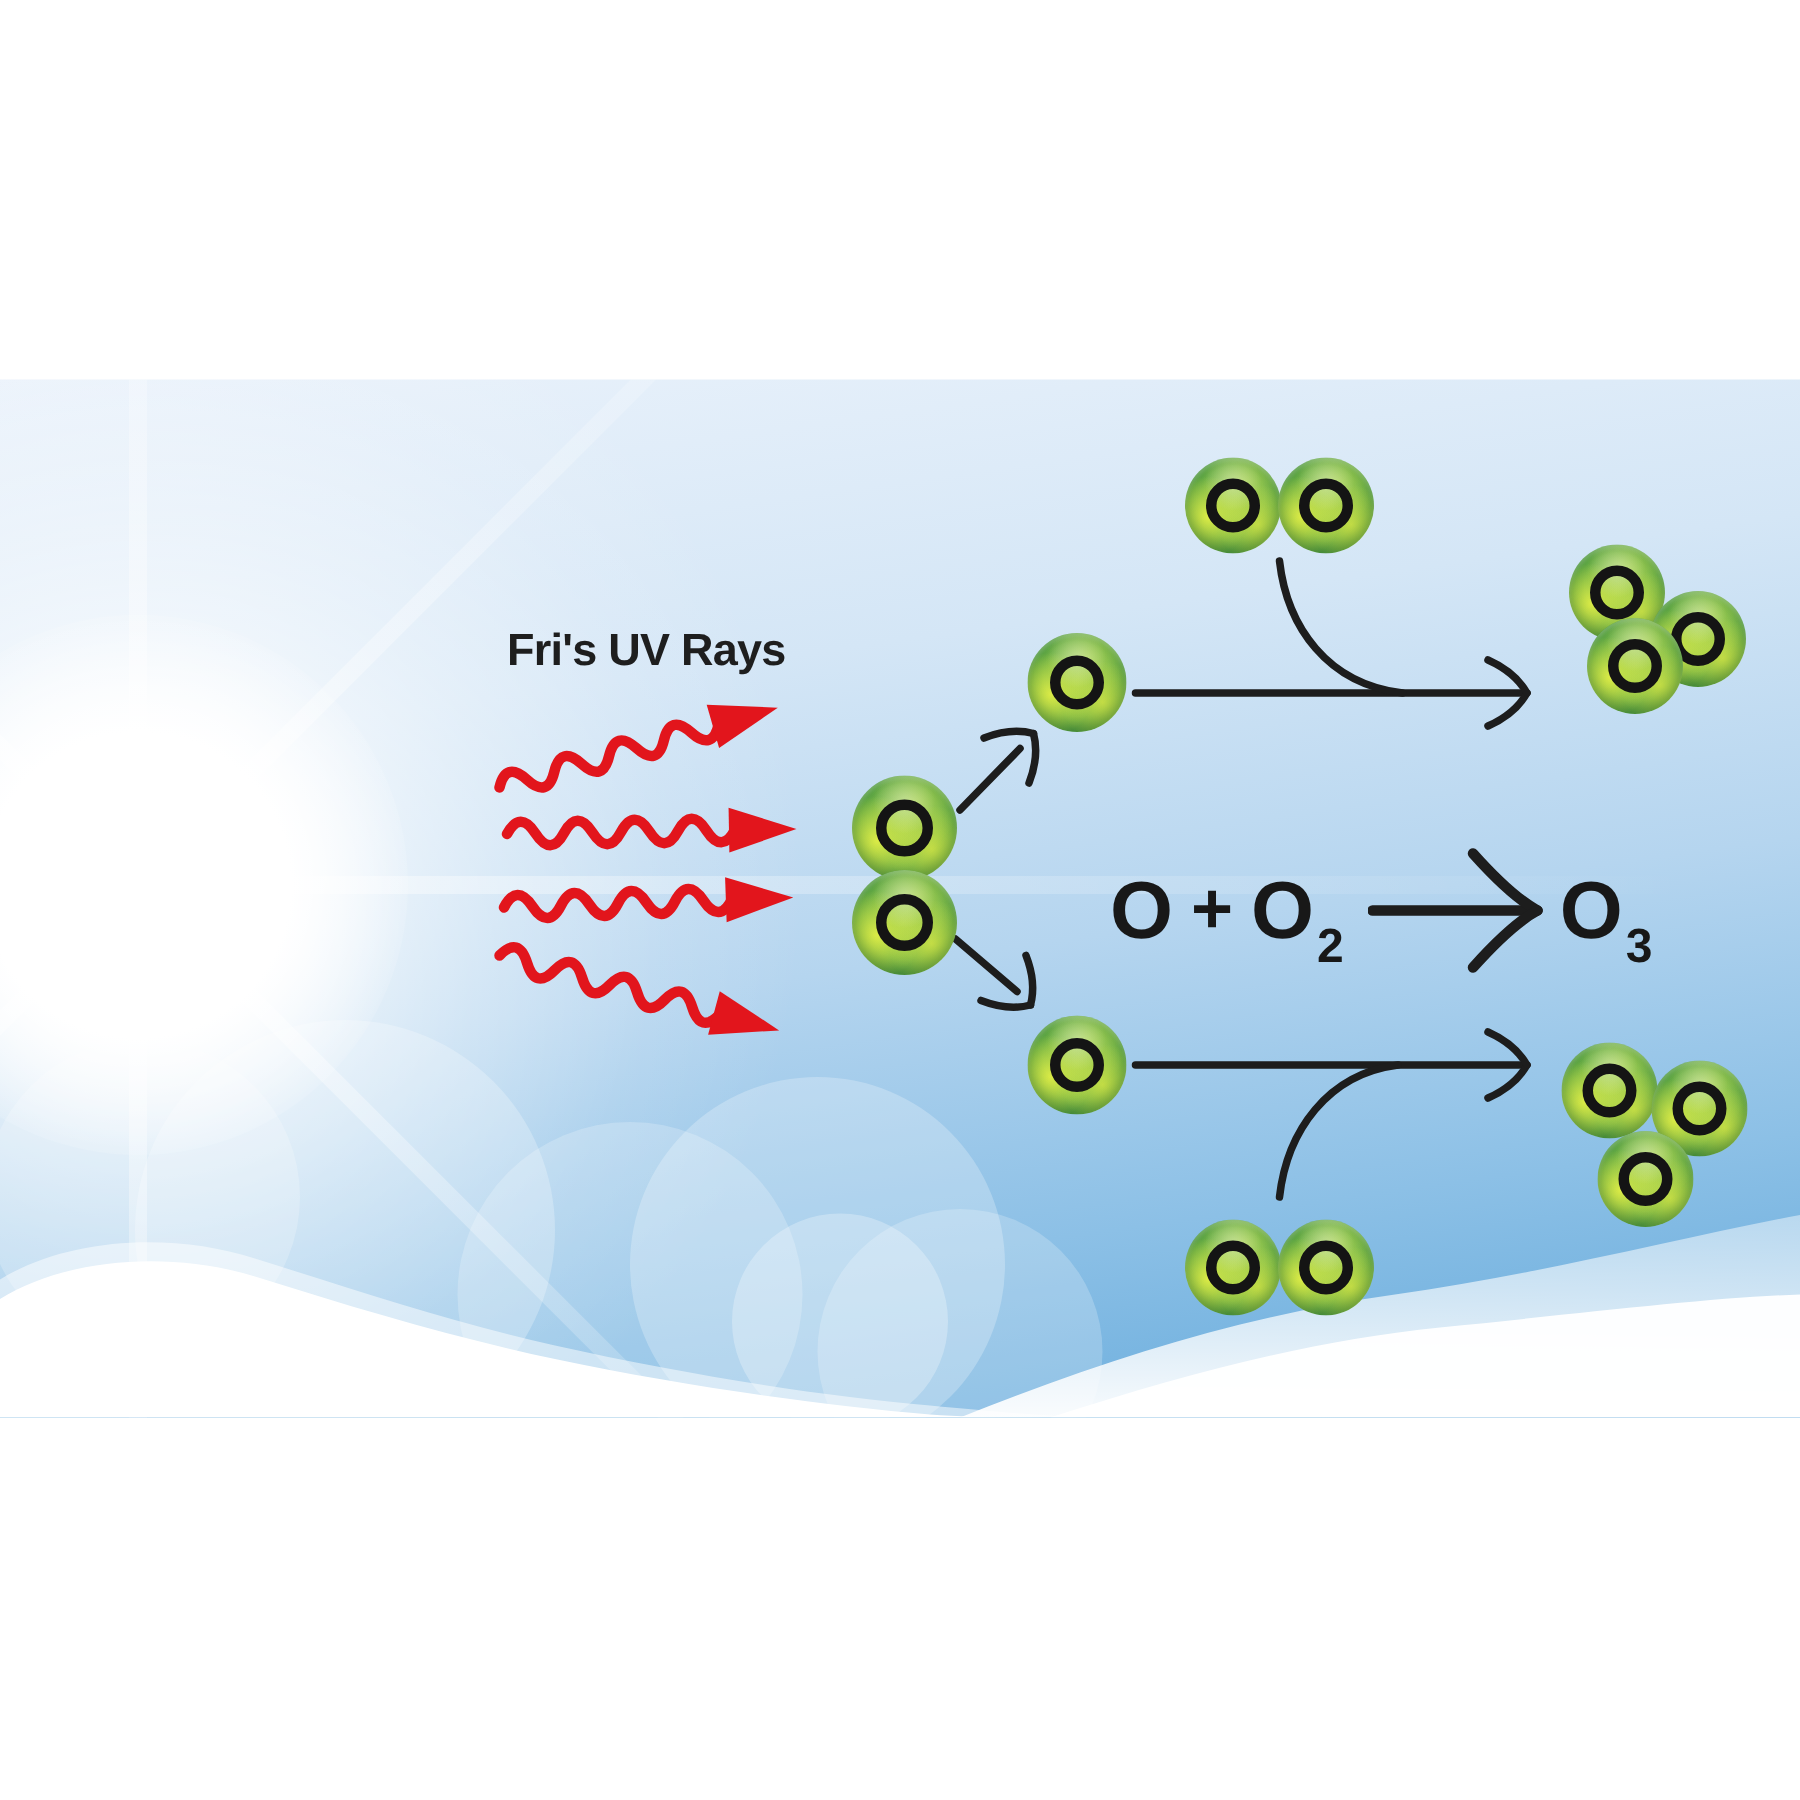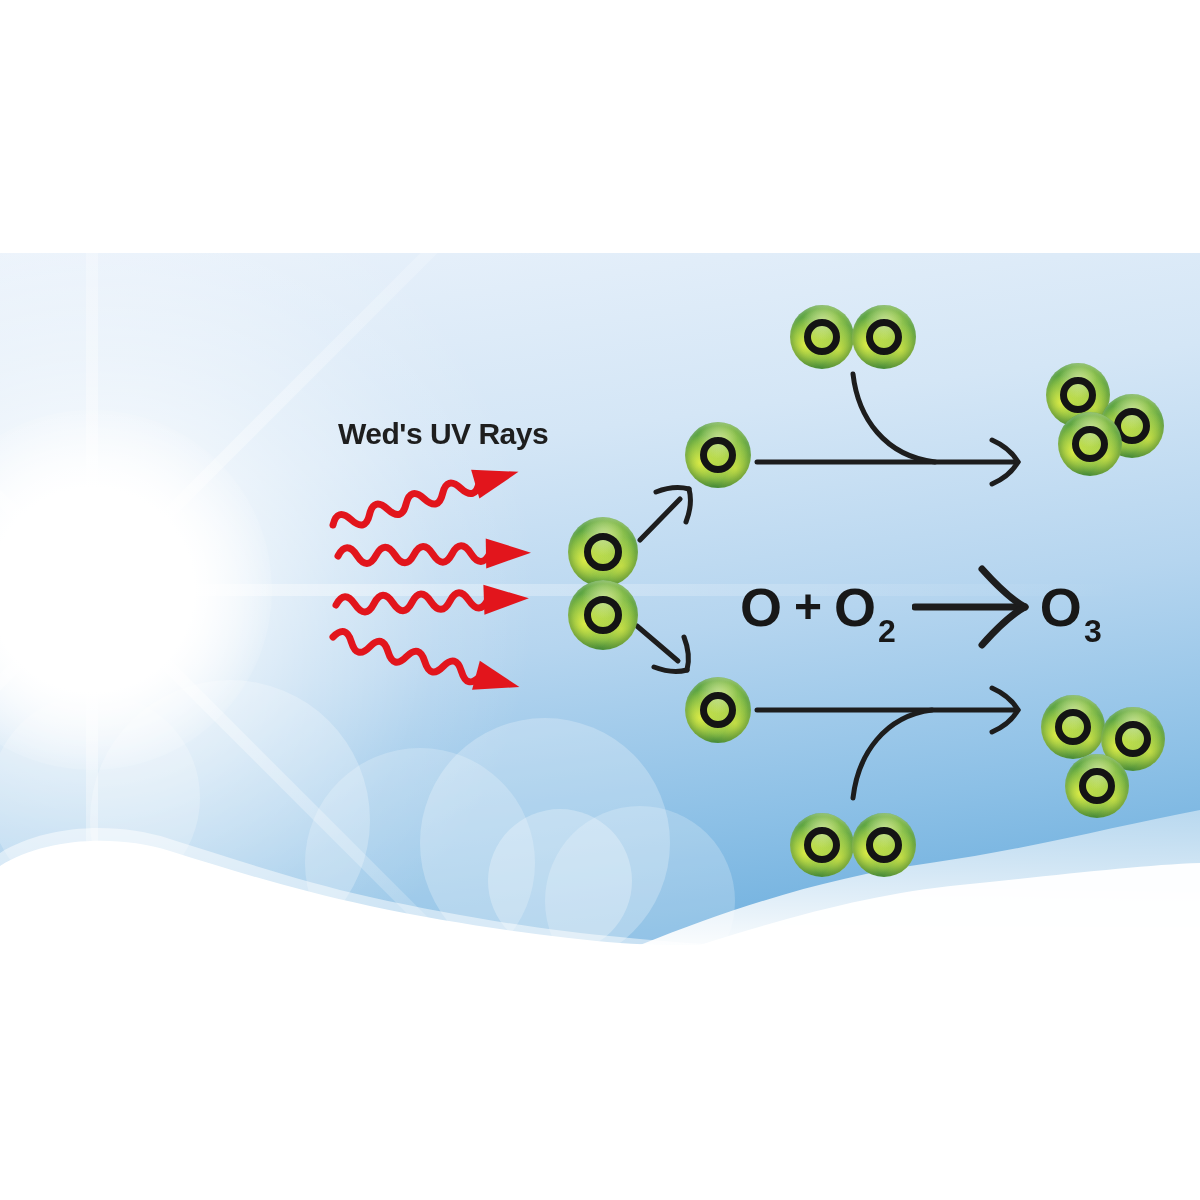--- a/index.html
+++ b/index.html
@@ -176,21 +176,21 @@
         <div class="ring" style="width:22px;height:22px"></div>
       </div>
       <div class="sphere" style="left:1101px;top:454px;width:64px;height:64px">
         <div class="ring" style="width:22px;height:22px"></div>
       </div>
       <div class="sphere" style="left:1065px;top:501px;width:64px;height:64px">
         <div class="ring" style="width:22px;height:22px"></div>
       </div>
     </div>
 
-    <div class="uv-title">Wed's UV Rays</div>
+    <div class="uv-title">Fri's UV Rays</div>
 
     <div class="equation">
       <span class="sym">O</span>
       <span class="sym plus">+</span>
       <span class="sym"><span>O</span><sub>2</sub></span>
       <svg class="eq-arrow" width="118" height="92" viewBox="0 0 118 92">
         <g fill="none" stroke="#1d1d1d" stroke-width="7" stroke-linecap="round">
           <path d="M 3 46 L 110 46"></path>
           <path d="M 70 8 C 87 27 100 39 113 46"></path>
           <path d="M 70 84 C 87 65 100 53 113 46"></path>

